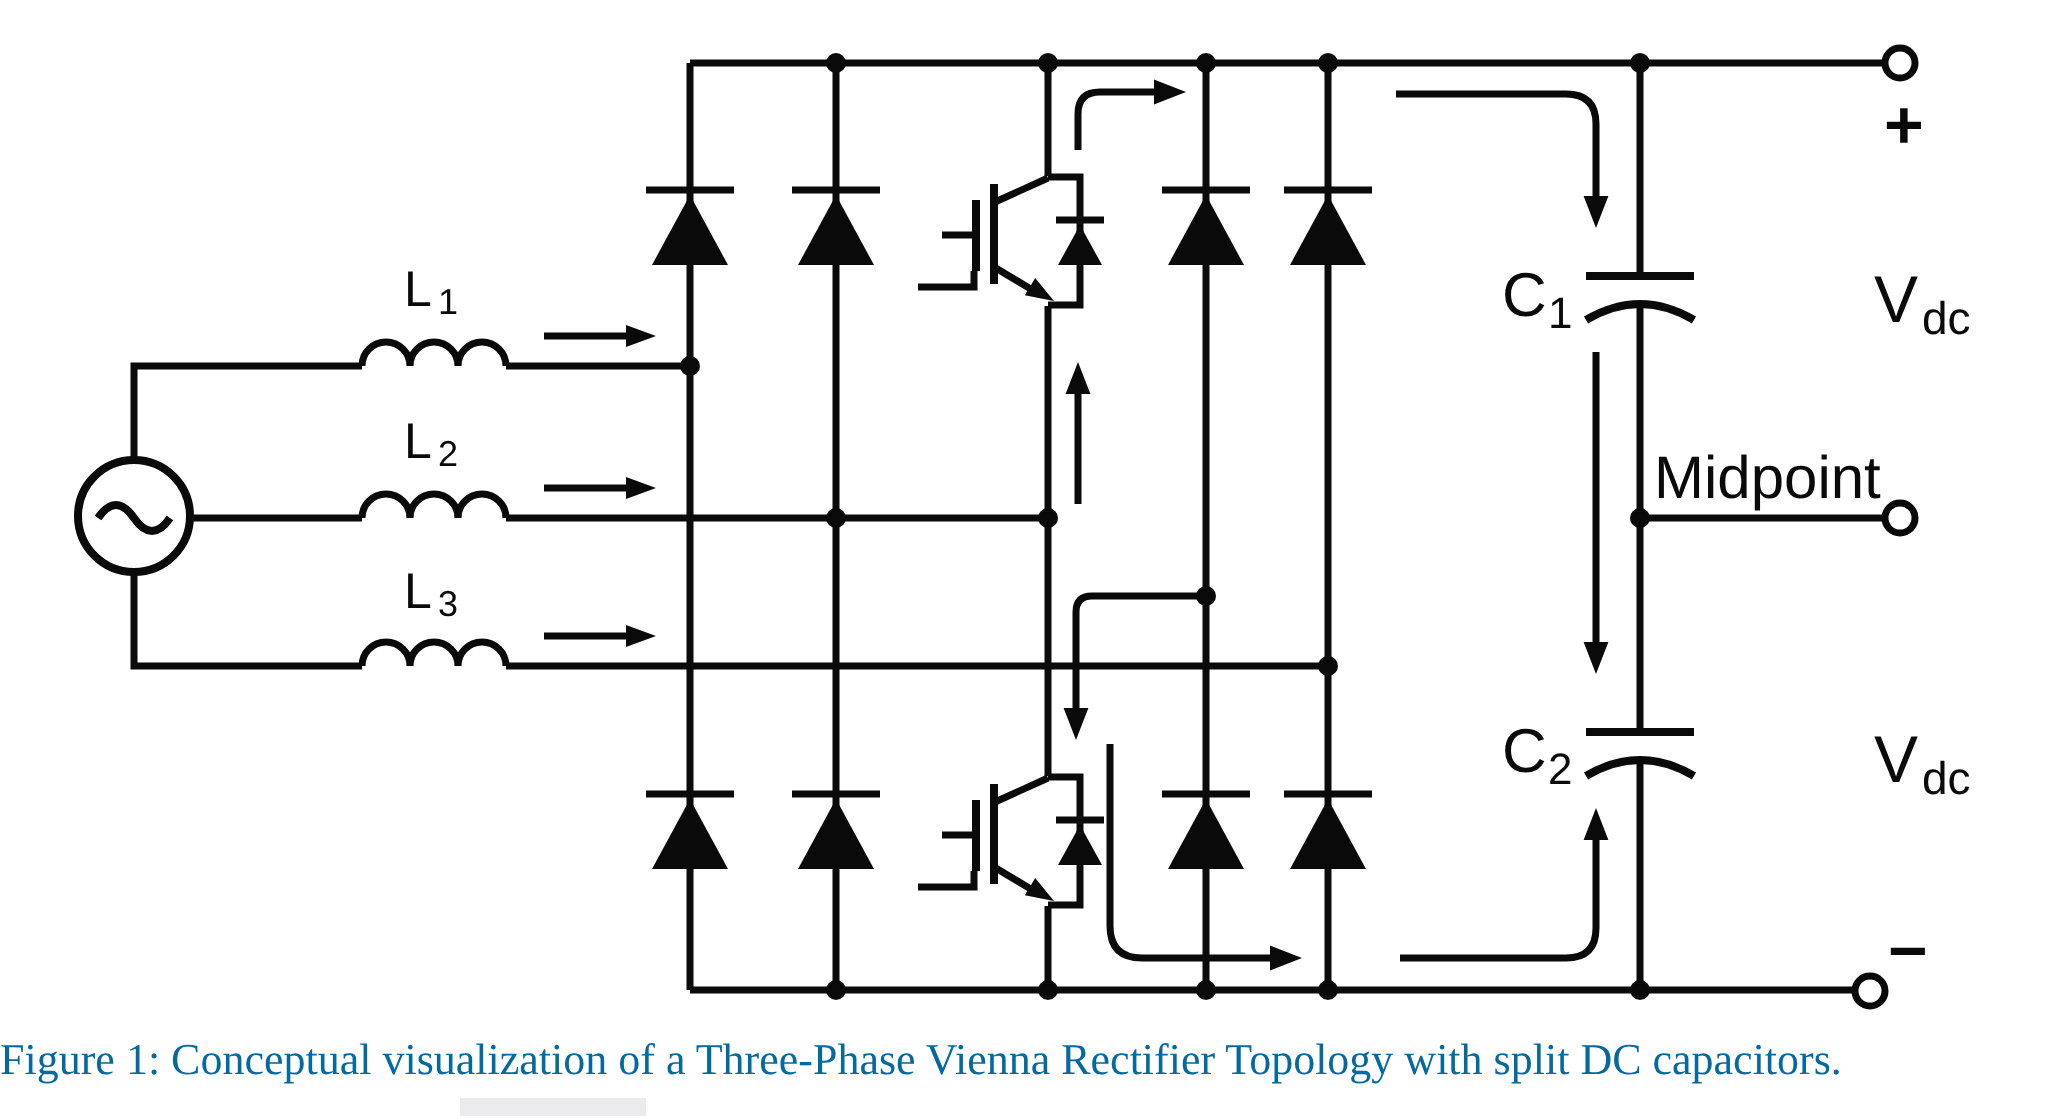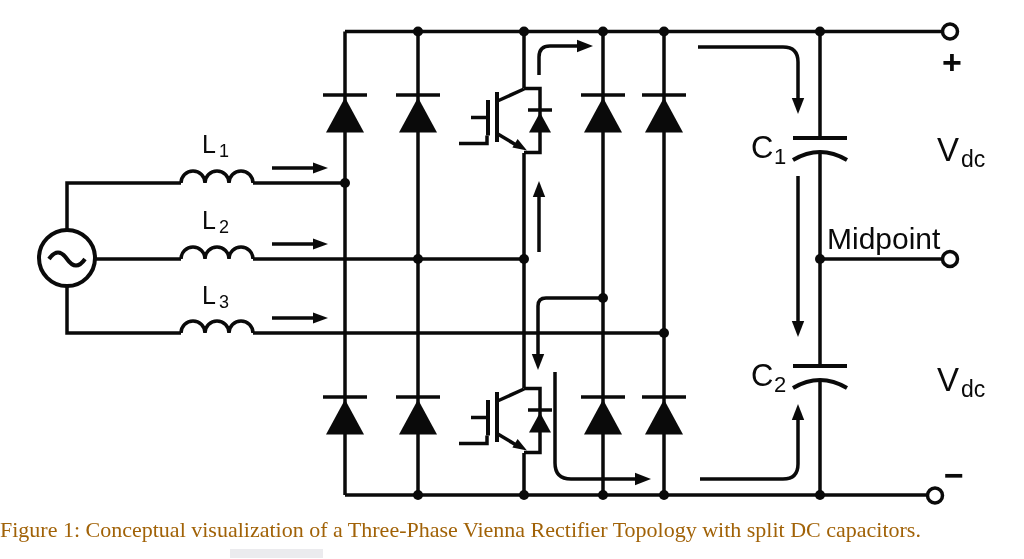--- a/index.html
+++ b/index.html
@@ -27,21 +27,21 @@
   .cap-base{font-size:31px;}
   .cap-sub{font-size:22px;}
   .v-base{font-size:33px;}
   .v-sub{font-size:23px;}
   .sign{font-size:34px;font-weight:bold;}
   .midpoint-lbl{font-size:30px;}
   .caption{
     position:absolute;left:0;top:517px;width:852px;
     text-align:center;
     font-family:"Liberation Serif",serif;
-    font-size:22px;color:#a16207;
+    font-size:22px;color:#0369a1;
     white-space:nowrap;
   }
   .artifact-bar{
     position:absolute;left:230px;top:549px;width:93px;height:9px;
     background:var(--artifact);
   }
 </style>
 </head>
 <body>
 

